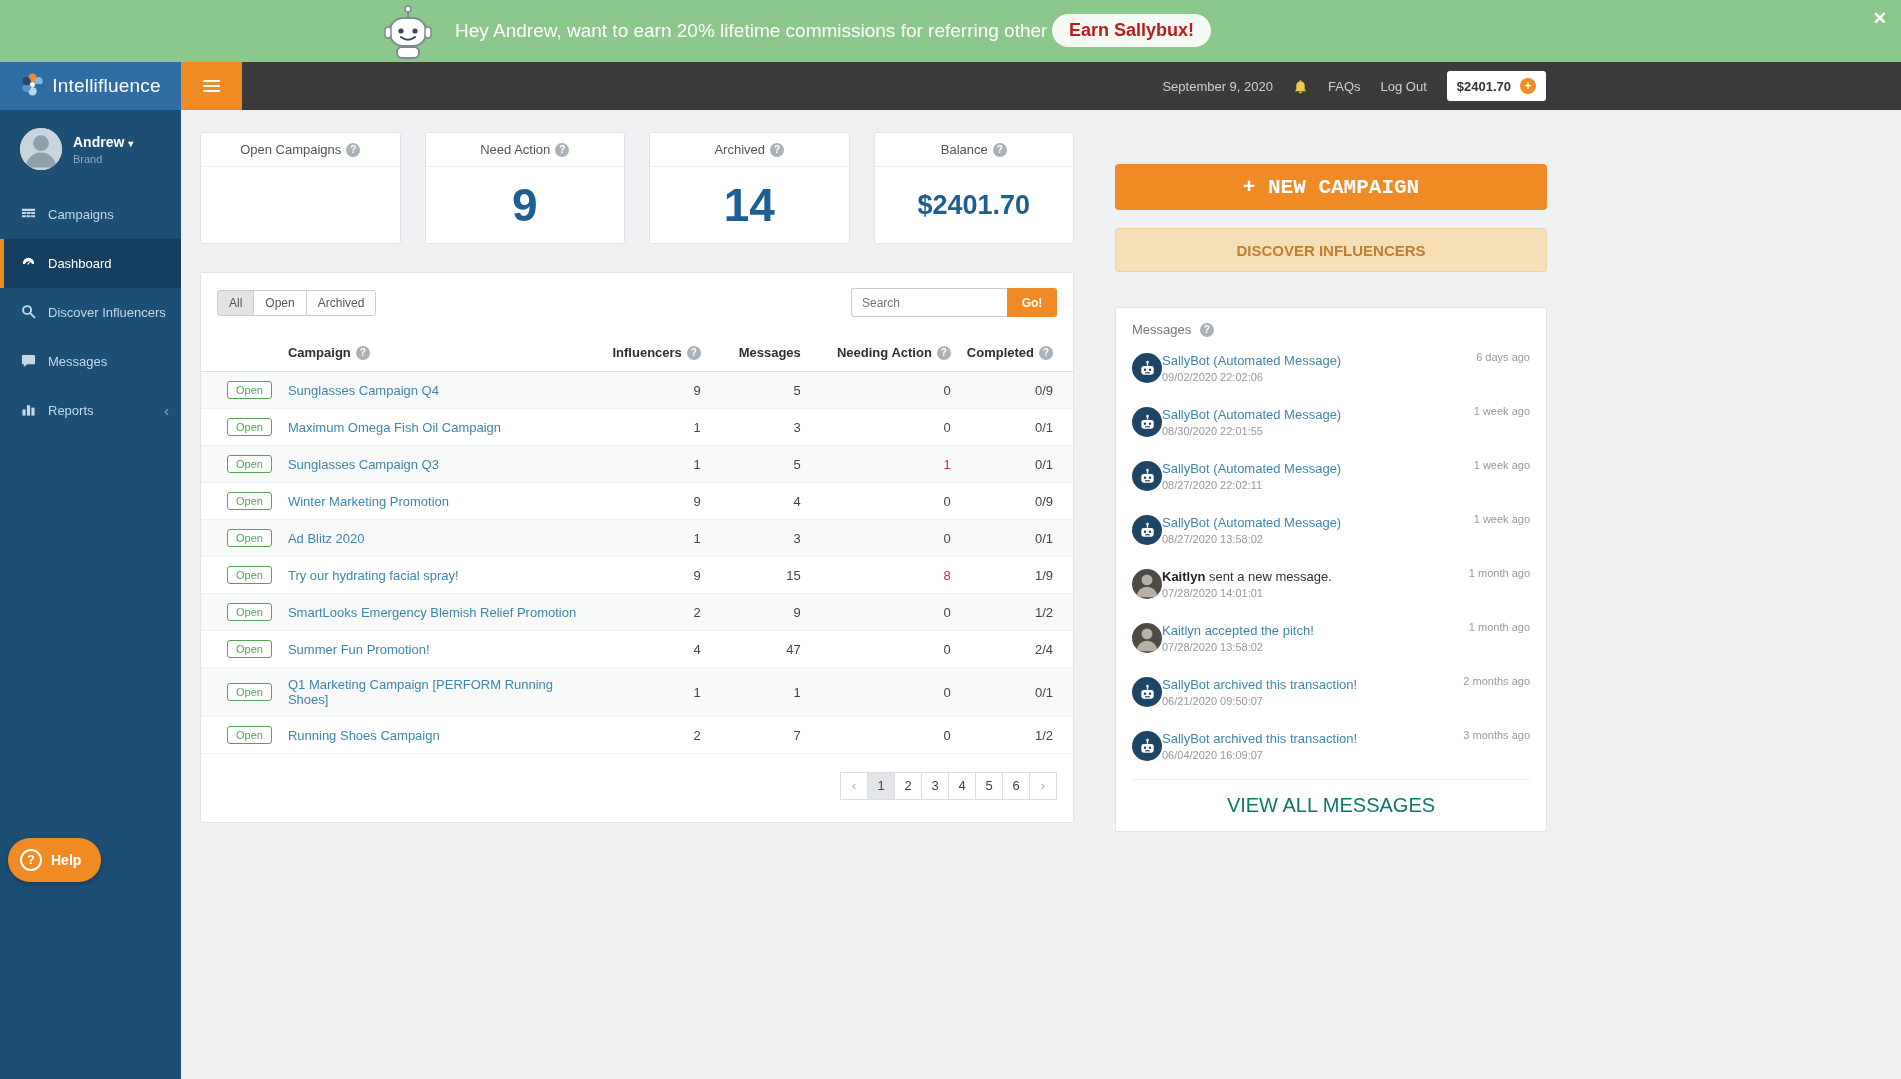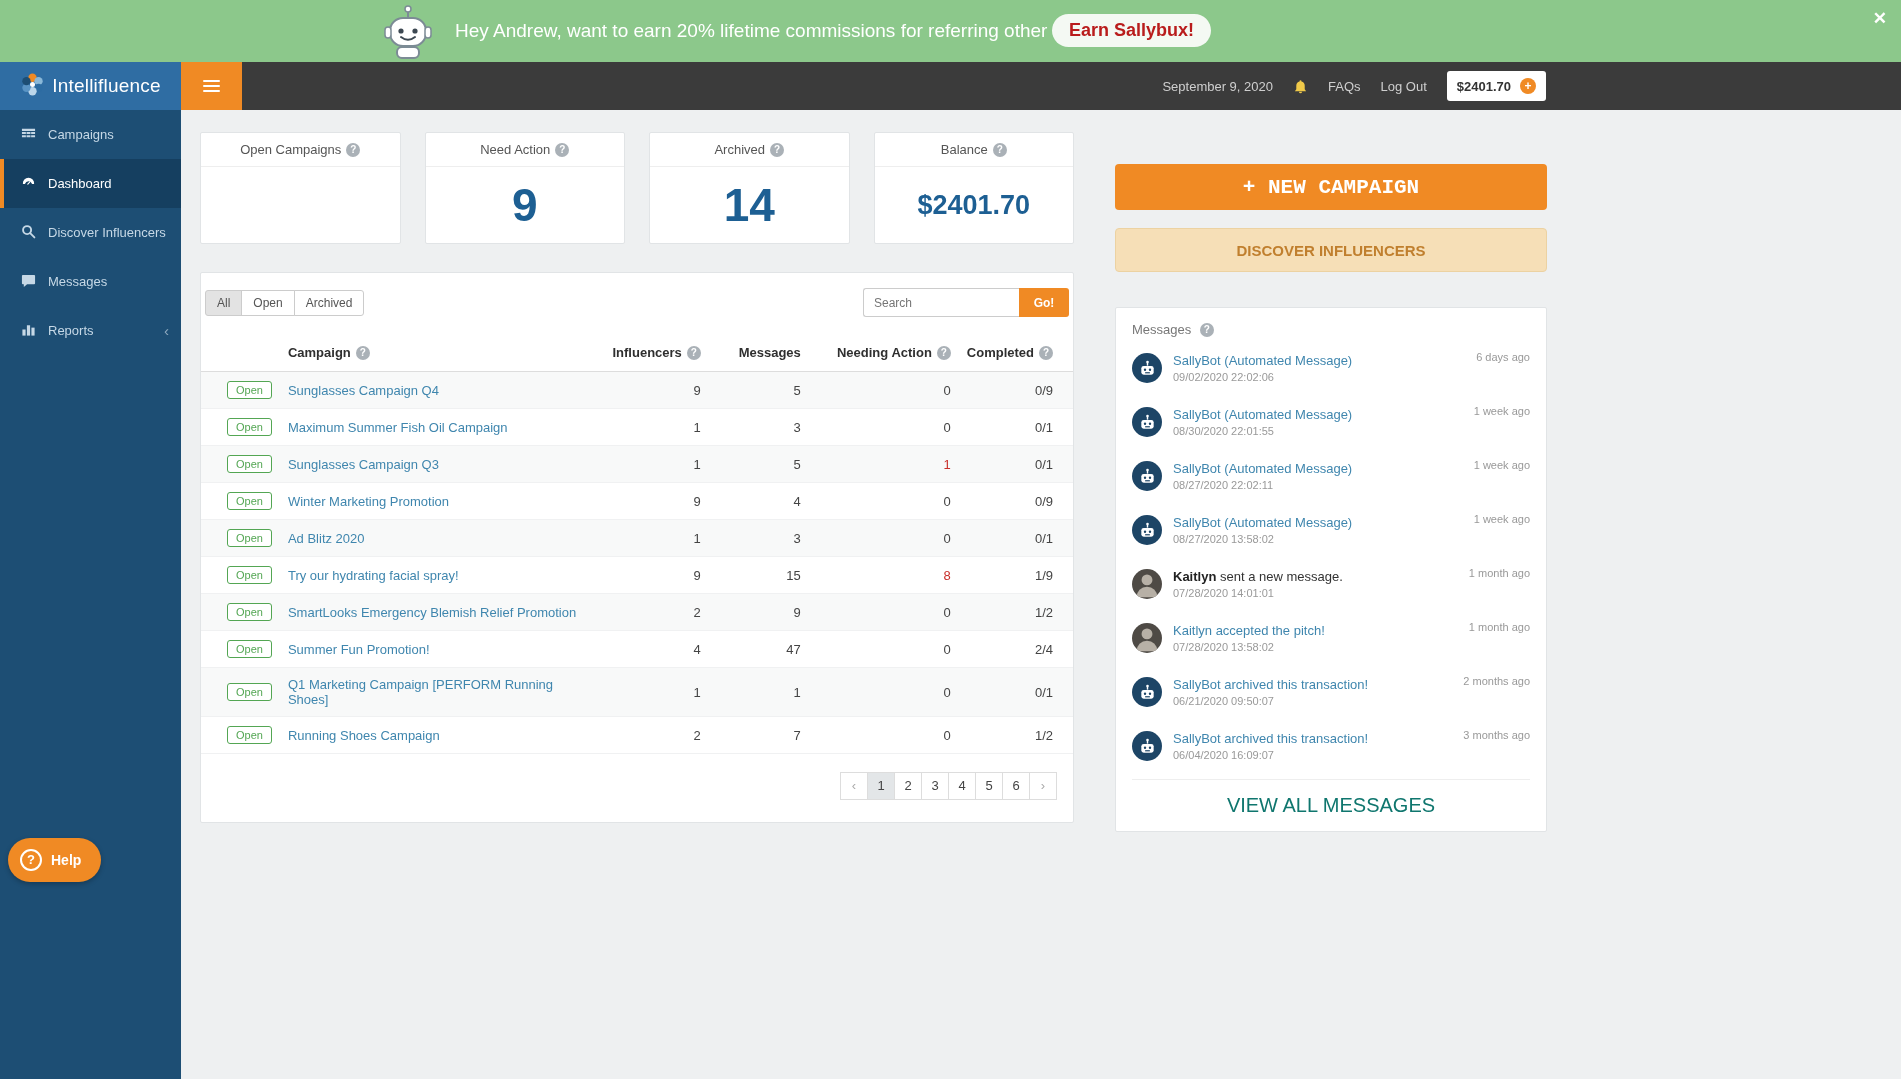--- a/index.html
+++ b/index.html
@@ -60,21 +60,21 @@
            font-size:10px; line-height:14px; text-align:center; font-weight:bold; margin-left:5px; vertical-align:1px; }
 
   .stats-row { display:flex; gap:24px; }
   .stat-card { flex:1; background:#fff; border:1px solid #e1e4e6; border-radius:2px; }
   .stat-title { height:34px; display:flex; align-items:center; justify-content:center; font-size:13px; color:#555;
                 border-bottom:1px solid #eee; }
   .stat-value { height:76px; display:flex; align-items:center; justify-content:center; font-size:46px; font-weight:bold; color:#1d5f93; }
   .stat-value.money { font-size:27px; }
 
   .panel { background:#fff; border:1px solid #e1e4e6; margin-top:28px; border-radius:2px; }
-  .filter-bar { display:flex; align-items:center; padding:15px 4px 5px; }
+  .filter-bar { display:flex; align-items:center; padding:15px 16px 5px; }
   .tabs { display:flex; }
   .tab { padding:5px 11px; font-size:12px; color:#555; background:#fff; border:1px solid #ccc; margin-left:-1px; cursor:pointer; }
   .tab:first-child { border-radius:3px 0 0 3px; margin-left:0; }
   .tab:last-child { border-radius:0 3px 3px 0; }
   .tab.active { background:#e3e3e3; }
   .search-box { margin-left:auto; display:flex; }
   .search-input { width:156px; height:29px; border:1px solid #ccc; border-right:none; border-radius:3px 0 0 3px;
                   padding:0 10px; font-size:12px; color:#555; outline:none; font-family:inherit; }
   .go-btn { width:50px; height:29px; background:#f08a24; color:#fff; border:none; border-radius:0 3px 3px 0;
             font-size:12px; font-weight:bold; cursor:pointer; font-family:inherit; }
@@ -101,21 +101,21 @@
   .page-btn.chev { color:#aaa; }
   .page-btn.active { background:#e3e6e8; }
 
   
   .btn-new-campaign { width:100%; height:46px; background:#f08a24; border:none; border-radius:4px; color:#fff;
                       font-size:21px; font-weight:bold; cursor:pointer; font-family:Liberation Mono, monospace;margin-top:32px; }
   .btn-discover { width:100%; height:44px; margin-top:18px; background:#f6dfb7; border:1px solid #ecd2a2; border-radius:4px;
                   color:#c07f2e; font-size:15px; font-weight:bold; cursor:pointer; font-family:inherit; }
   .messages-card { background:#fff; border:1px solid #e1e4e6; border-radius:2px; margin-top:35px; padding:14px 16px 14px; }
   .messages-title { font-size:13px; color:#777; margin-bottom:4px; }
-  .msg-item { position:relative; display:flex; gap:11px; padding:12px 0; }
+  .msg-item { position:relative; display:flex; padding:12px 0; }
   .msg-avatar { width:30px; height:30px; border-radius:50%; flex:0 0 auto; display:flex; align-items:center; justify-content:center; overflow:hidden; }
   .msg-avatar.bot { background:#1d4566; }
   .msg-avatar.person { background:#4e4a45; }
   .msg-title { font-size:13px; color:#333; }
   .msg-title.link { color:#3f86ae; cursor:pointer; }
   .msg-title b { color:#222; }
   .msg-time { font-size:11px; color:#999; margin-top:3px; }
   .msg-ago { position:absolute; right:0; top:10px; font-size:11px; color:#999; }
   .view-all { margin-top:6px; padding-top:14px; border-top:1px solid #eee; text-align:center; color:#0f766e;
               font-size:20px; cursor:pointer; }
@@ -180,20 +180,36 @@
       <span class="topbar-link">FAQs</span>
       <span class="topbar-link">Log Out</span>
       <button class="balance-btn">
         <span>$2401.70</span>
         <span class="plus-circle">+</span>
       </button>
     </div>
   </div>
 
   <div class="sidebar">
+    <div class="user-box">
+      <span class="avatar-lg">
+        <svg viewBox="0 0 16 16" width="42" height="42">
+          <rect width="16" height="16" fill="#c9d4dc"></rect>
+          <circle cx="8" cy="5.8" r="3" fill="#8fa0ad"></circle>
+          <path d="M2.3 15a5.7 5.7 0 0 1 11.4 0z" fill="#8fa0ad"></path>
+        </svg>
+      </span>
+      <span>
+        <span class="user-name">
+          <span>Andrew</span>
+          <span class="user-caret">▾</span>
+        </span>
+        <div class="user-role">Brand</div>
+      </span>
+    </div>
 
     <div class="nav-item">
       <span>
         <svg viewBox="0 0 16 16" width="15" height="15" fill="currentColor">
           <path d="M1 3h14v2.2H1zM1 6.4h4.2v2.2H1zM5.9 6.4h4.2v2.2H5.9zM10.8 6.4H15v2.2h-4.2zM1 9.8h4.2V12H1zM5.9 9.8h4.2V12H5.9zM10.8 9.8H15V12h-4.2z"></path>
         </svg>
       </span>
       <span>Campaigns</span>
     </div>
     <div class="nav-item active">
@@ -313,21 +329,21 @@
                 <tr>
                   <td class="badge-cell"><span class="badge-open">Open</span></td>
                   <td class="name-cell"><a class="camp-link">Sunglasses Campaign Q4</a></td>
                   <td class="col-influencers">9</td>
                   <td class="col-messages">5</td>
                   <td class="col-needing">0</td>
                   <td class="col-completed">0/9</td>
                 </tr>
                 <tr>
                   <td class="badge-cell"><span class="badge-open">Open</span></td>
-                  <td class="name-cell"><a class="camp-link">Maximum Summer Fish Oil Campaign</a></td>
+                  <td class="name-cell"><a class="camp-link">Maximum Omega Fish Oil Campaign</a></td>
                   <td class="col-influencers">1</td>
                   <td class="col-messages">3</td>
                   <td class="col-needing">0</td>
                   <td class="col-completed">0/1</td>
                 </tr>
                 <tr>
                   <td class="badge-cell"><span class="badge-open">Open</span></td>
                   <td class="name-cell"><a class="camp-link">Sunglasses Campaign Q3</a></td>
                   <td class="col-influencers">1</td>
                   <td class="col-messages">5</td>

